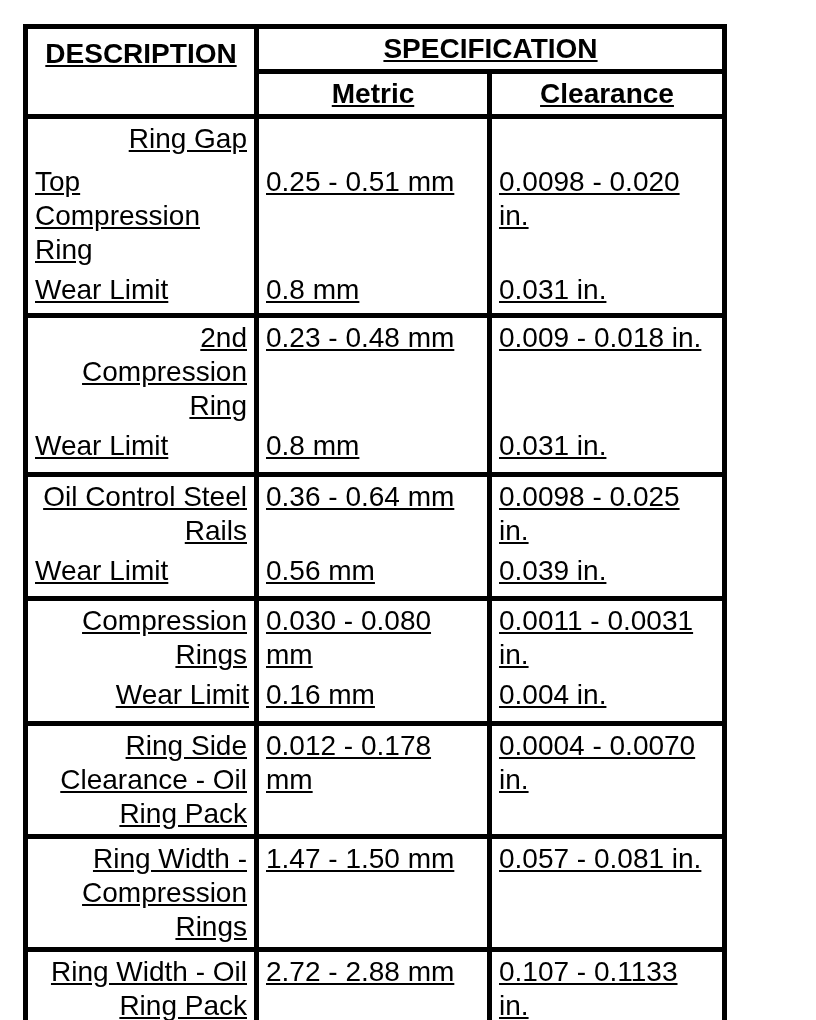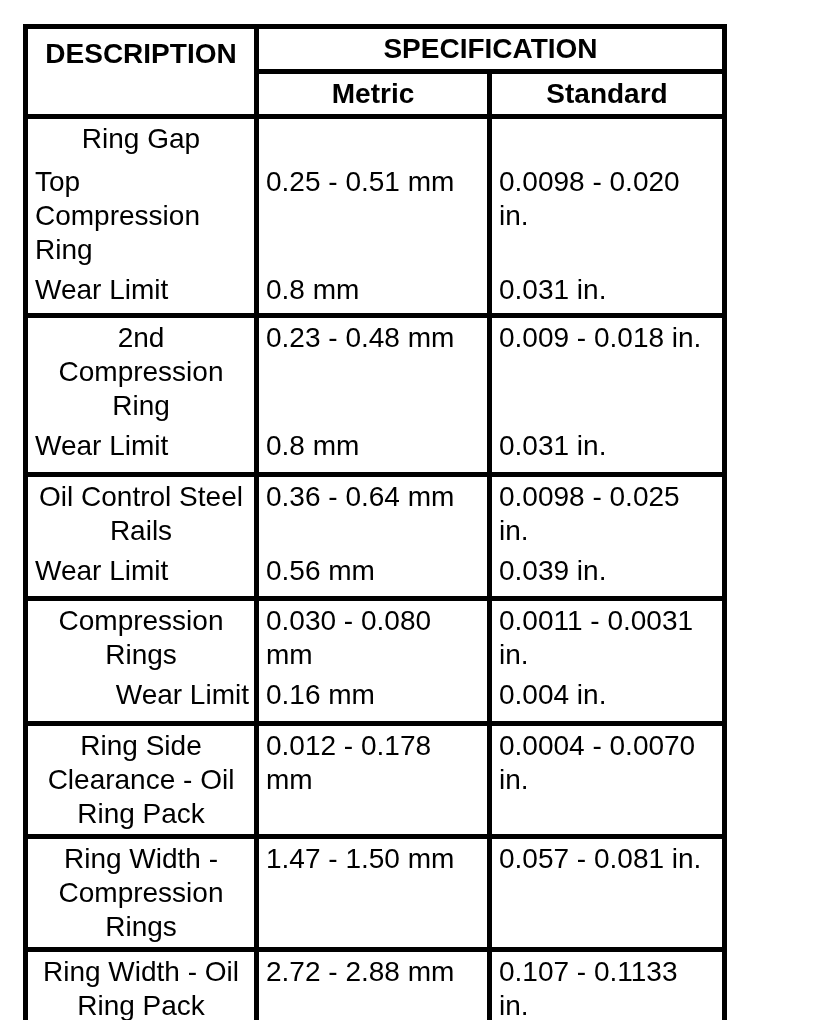--- a/index.html
+++ b/index.html
@@ -24,36 +24,37 @@
   col.c3 { width: 235px; }
   td {
     border-left: 5px solid #000;
     border-right: 5px solid #000;
     vertical-align: top;
     font-size: 28px;
     line-height: 34px;
     padding: 3px 7px;
     white-space: pre-line;
     overflow: hidden;
+    text-decoration: underline;
   }
   
   tr.bs td { border-top: 5px solid #000; }
   tr.hr2 td { border-top: 5px solid #000; }
 
   
   td.hdr {
     font-weight: bold;
     text-align: center;
     vertical-align: middle;
     white-space: normal;
   }
   td.desc-hdr { vertical-align: top; padding-top: 8px; }
 
   
-  td.a-left   { text-align: center; }
+  td.a-left   { text-align: right; }
   td.a-center { text-align: left; }
   td.a-right  { text-align: right; padding-right: 5px; }
 
   
   td.val { text-align: left; }
 
   
   tr.hr1  { height: 43px; }
   tr.hr2  { height: 44px; }
   tr.h45  { height: 45px; }
@@ -76,21 +77,21 @@
       <col class="c2">
       <col class="c3">
     </colgroup>
   <tbody>
     <tr class="hr1">
       <td rowspan="2" class="hdr desc-hdr">DESCRIPTION</td>
       <td colspan="2" class="hdr">SPECIFICATION</td>
     </tr>
     <tr class="hr2">
       <td class="hdr">Metric</td>
-      <td class="hdr">Standard</td>
+      <td class="hdr">Clearance</td>
     </tr>
 
     <tr class="bs h45">
       <td class="a-left">Ring Gap</td>
       <td class="val"></td>
       <td class="val"></td>
     </tr>
     <tr class="h105">
       <td class="a-center">Top
 Compression

